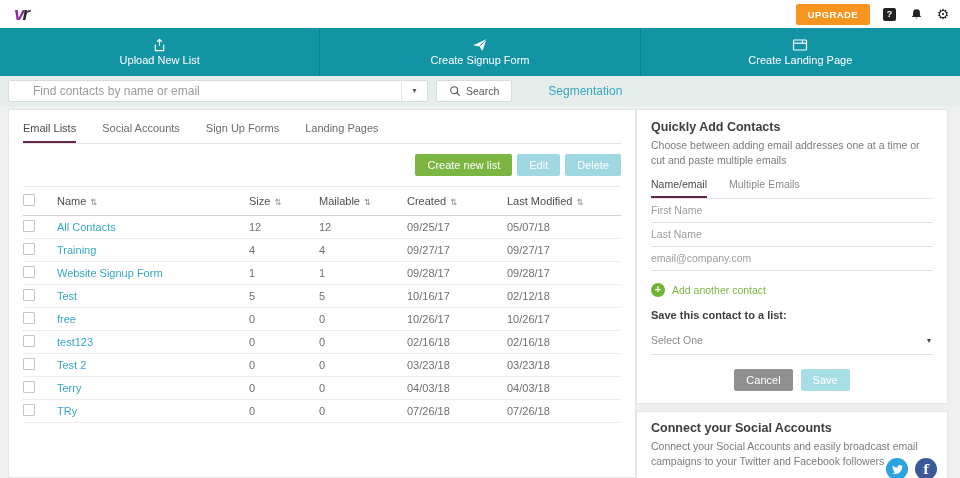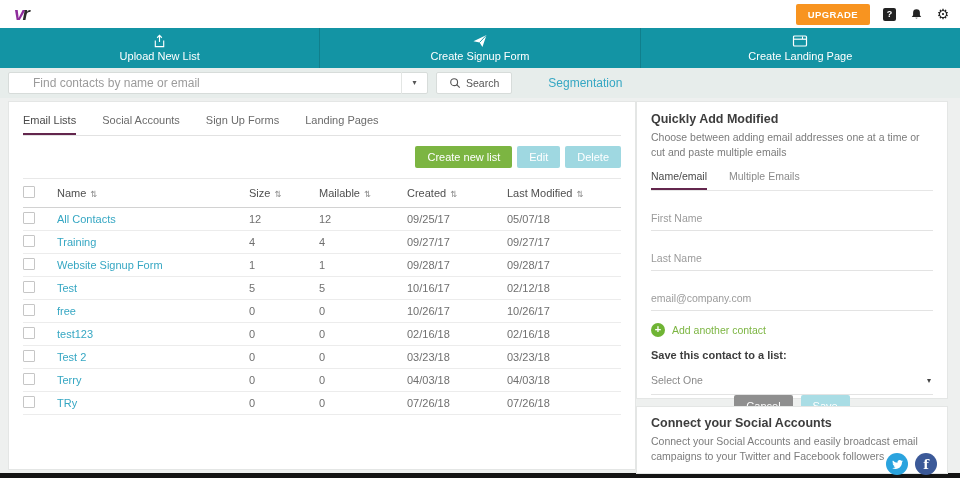--- a/index.html
+++ b/index.html
@@ -14,21 +14,21 @@
   .mainnav { display:flex; height:28px; }
   .mainnav a { display:flex; align-items:center; padding:0 9px; font-size:11.5px; color:#555; text-decoration:none; cursor:pointer; border-bottom:3px solid transparent; }
   .mainnav a.active { color:#8e2d9c; border-bottom-color:#8e2d9c; }
   .top-right { margin-left:auto; display:flex; align-items:center; gap:13px; }
   .upgrade { background:#f89420; color:#fff; border:none; font-size:9.5px; font-weight:bold; letter-spacing:.4px; padding:5px 12px; border-radius:2px; cursor:pointer; }
   .help-sq { width:13px; height:13px; background:#222; color:#fff; font-size:9px; font-weight:bold; border-radius:2px; display:flex; align-items:center; justify-content:center; cursor:pointer; }
   .hicon { width:14px; height:14px; display:flex; align-items:center; justify-content:center; cursor:pointer; }
   .gear-glyph { font-size:14px; color:#222; line-height:1; cursor:pointer; }
 
   
-  .actionbar { height:40px; background:#1394a4; display:flex; }
+  .actionbar { height:48px; background:#1394a4; display:flex; }
   .action { flex:1; display:flex; flex-direction:column; align-items:center; justify-content:center; gap:2px; color:#fff; cursor:pointer; border-left:1px solid rgba(0,0,0,.14); }
   .action:first-child { border-left:none; }
   .action .albl { font-size:11px; }
   .action svg { display:block; }
 
   
   .searchrow { height:30px; background:#e7edeb; display:flex; align-items:center; padding:0 8px; gap:8px; }
   .searchbox { display:flex; align-items:center; background:#fff; border:1px solid #d7dcda; border-radius:2px; height:22px; width:420px; }
   .searchbox input { flex:1; border:none; outline:none; font-size:12px; padding:0 24px; color:#555; font-family:inherit; background:transparent; }
   .searchbox input::placeholder { color:#9b9b9b; }
@@ -62,21 +62,21 @@
   .cb { width:12px; height:12px; border:1px solid #c6c6c6; border-radius:1px; background:#fff; display:inline-block; cursor:pointer; }
   .name-link { color:#36a7c3; text-decoration:none; cursor:pointer; }
   .sort { font-size:8.5px; color:#8a8a8a; margin-left:4px; cursor:pointer; }
 
   
   .q-title { font-size:12.5px; font-weight:bold; color:#3d3d3d; }
   .q-desc { font-size:10.5px; color:#7b7b7b; line-height:1.45; margin-top:4px; }
   .q-tabs { display:flex; gap:22px; border-bottom:1px solid #e6e6e6; margin-top:10px; }
   .q-tab { font-size:10.5px; color:#8a8a8a; padding-bottom:6px; border-bottom:2px solid transparent; cursor:pointer; }
   .q-tab.active { color:#4a4a4a; border-bottom-color:#63264d; }
-  .u-input { display:block; width:100%; border:none; border-bottom:1px solid #e3e3e3; outline:none; font-size:10.5px; color:#555; padding:5px 0 6px 0; margin-top:16px; font-family:inherit; background:transparent; }
+  .u-input { display:block; width:100%; border:none; border-bottom:1px solid #e3e3e3; outline:none; font-size:10.5px; color:#555; padding:5px 0 6px 0; font-family:inherit; background:transparent; }
   .u-input::placeholder { color:#9b9b9b; }
   .add-row { display:flex; align-items:center; gap:7px; margin-top:12px; cursor:pointer; }
   .plus-circ { width:14px; height:14px; border-radius:50%; background:#6fb434; color:#fff; font-size:11px; line-height:13px; text-align:center; font-weight:bold; }
   .add-lbl { font-size:10.5px; color:#7cb542; }
   .save-lbl { font-size:11px; font-weight:bold; color:#3d3d3d; margin-top:12px; }
   .select-row { display:flex; align-items:center; justify-content:space-between; border-bottom:1px solid #e3e3e3; padding:9px 2px 8px 0; margin-top:4px; cursor:pointer; }
   .select-val { font-size:10.5px; color:#8a8a8a; }
   .select-caret { font-size:8px; color:#444; }
   .q-btns { margin-top:auto; display:flex; justify-content:center; gap:8px; padding-bottom:4px; }
   .btn-cancel { background:#8f8f8f; }
@@ -272,21 +272,21 @@
     <td>07/26/18</td>
     <td>07/26/18</td>
   </tr>
 </tbody>
     </table>
   </section>
 
   <aside class="aside">
 
     <section class="card quick-card">
-      <div class="q-title">Quickly Add Modified</div>
+      <div class="q-title">Quickly Add Contacts</div>
       <div class="q-desc">Choose between adding email addresses one at a time or cut and paste multiple emails</div>
       <div class="q-tabs">
         <span class="q-tab active">Name/email</span>
         <span class="q-tab">Multiple Emails</span>
       </div>
       <input class="u-input" placeholder="First Name" style="">
       <input class="u-input" placeholder="Last Name" style="">
       <input class="u-input" placeholder="email@company.com" style="">
       <div class="add-row">
         <span class="plus-circ">+</span>

